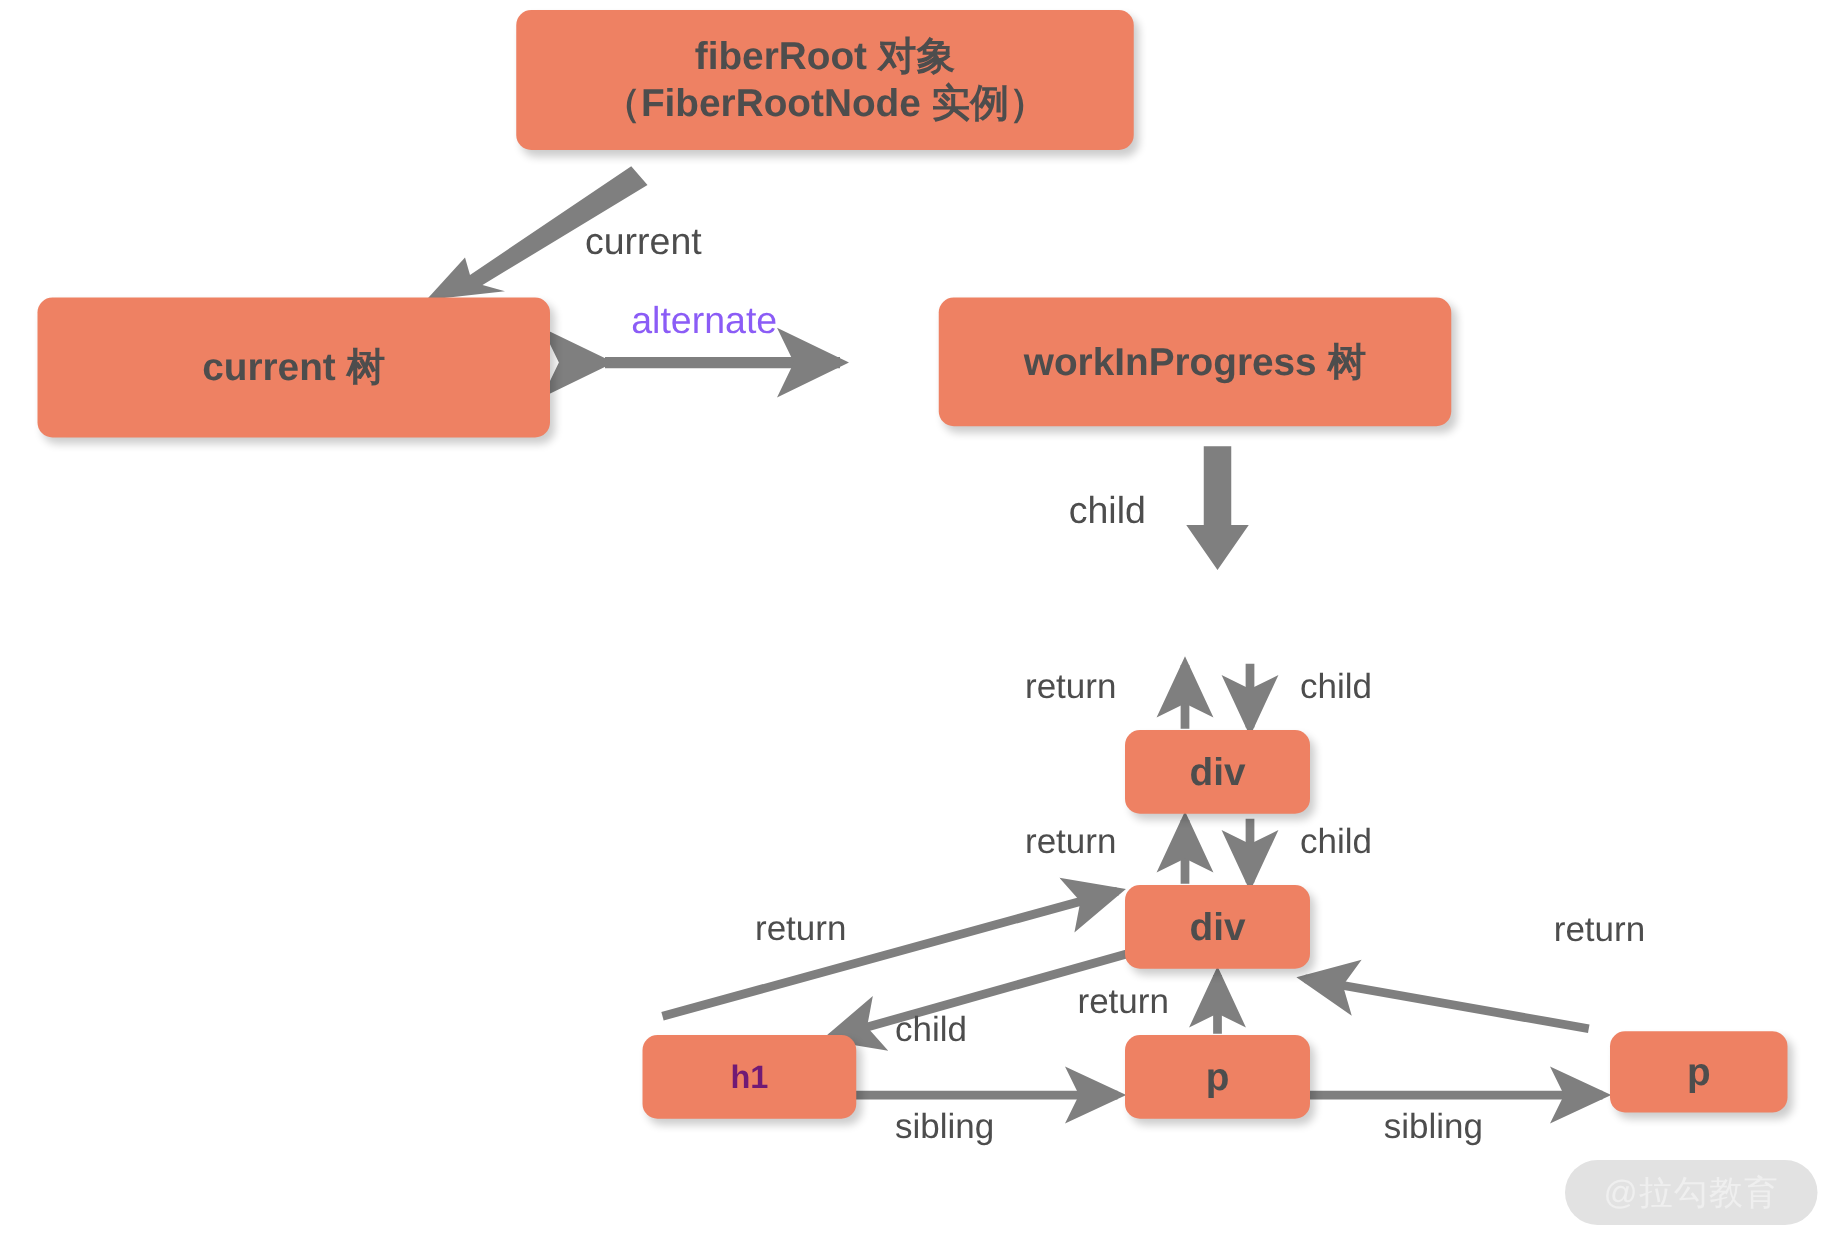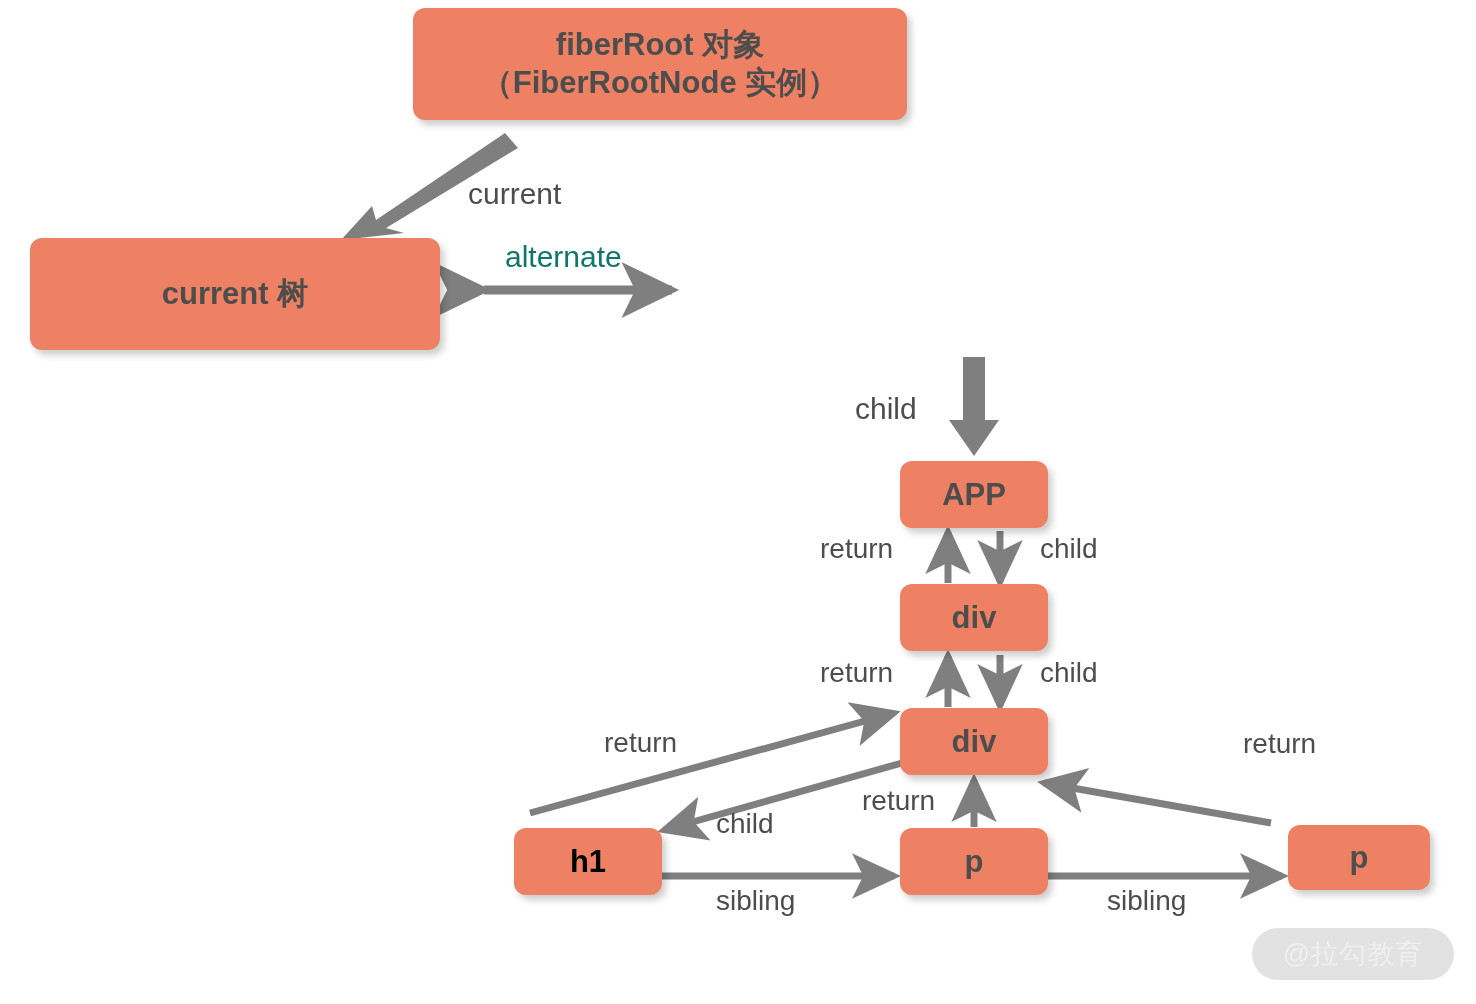--- a/index.html
+++ b/index.html
@@ -122,29 +122,29 @@
     </g>
 
     <g>
       <line x1="1048" y1="876" x2="1282" y2="876" stroke="#7F7F7F" stroke-width="7" marker-end="url(#ah-small)"></line>
     </g>
   </svg>
 
   <div class="node" style="left: 413px; top: 8px; width: 494px; height: 112px; font-size: 31px; background: rgb(238, 129, 99); color: rgb(77, 77, 77);">fiberRoot 对象
 （FiberRootNode 实例）</div>
   <div class="node" style="left: 30px; top: 238px; width: 410px; height: 112px; font-size: 31px; background: rgb(238, 129, 99); color: rgb(77, 77, 77);">current 树</div>
-  <div class="node" style="left: 900px; top: 461px; width: 148px; height: 67px; font-size: 31px; background: rgb(238, 129, 99); color: rgb(77, 77, 77);">APP</div>
+  <div class="node" style="left: 751px; top: 238px; width: 410px; height: 103px; font-size: 31px; background: rgb(238, 129, 99); color: rgb(77, 77, 77);">workInProgress 树</div>
   <div class="node" style="left: 900px; top: 584px; width: 148px; height: 67px; font-size: 31px; background: rgb(238, 129, 99); color: rgb(77, 77, 77);">div</div>
   <div class="node" style="left: 900px; top: 708px; width: 148px; height: 67px; font-size: 31px; background: rgb(238, 129, 99); color: rgb(77, 77, 77);">div</div>
-  <div class="node" style="left: 514px; top: 828px; width: 148px; height: 67px; font-size: 31px; background: rgb(238, 129, 99); color: #000000;">h1</div>
+  <div class="node" style="left: 514px; top: 828px; width: 171px; height: 67px; font-size: 26px; background: rgb(238, 129, 99); color: #701a75;">h1</div>
   <div class="node" style="left: 900px; top: 828px; width: 148px; height: 67px; font-size: 31px; background: rgb(238, 129, 99); color: rgb(77, 77, 77);">p</div>
   <div class="node" style="left: 1288px; top: 825px; width: 142px; height: 65px; font-size: 31px; background: rgb(238, 129, 99); color: rgb(77, 77, 77);">p</div>
 
   <div class="edge-label" style="left: 468px; top: 177px; font-size: 30px; color: rgb(77, 77, 77);">current</div>
-  <div class="edge-label" style="left: 505px; top: 240px; font-size: 30px; color: #0f766e;">alternate</div>
+  <div class="edge-label" style="left: 505px; top: 240px; font-size: 30px; color: #8b5cf6;">alternate</div>
   <div class="edge-label" style="left: 855px; top: 392px; font-size: 30px; color: rgb(77, 77, 77);">child</div>
   <div class="edge-label" style="left: 820px; top: 533px; font-size: 28px; color: rgb(77, 77, 77);">return</div>
   <div class="edge-label" style="left: 1040px; top: 533px; font-size: 28px; color: rgb(77, 77, 77);">child</div>
   <div class="edge-label" style="left: 820px; top: 657px; font-size: 28px; color: rgb(77, 77, 77);">return</div>
   <div class="edge-label" style="left: 1040px; top: 657px; font-size: 28px; color: rgb(77, 77, 77);">child</div>
   <div class="edge-label" style="left: 604px; top: 727px; font-size: 28px; color: rgb(77, 77, 77);">return</div>
   <div class="edge-label" style="left: 716px; top: 808px; font-size: 28px; color: rgb(77, 77, 77);">child</div>
   <div class="edge-label" style="left: 862px; top: 785px; font-size: 28px; color: rgb(77, 77, 77);">return</div>
   <div class="edge-label" style="left: 1243px; top: 728px; font-size: 28px; color: rgb(77, 77, 77);">return</div>
   <div class="edge-label" style="left: 716px; top: 885px; font-size: 28px; color: rgb(77, 77, 77);">sibling</div>

